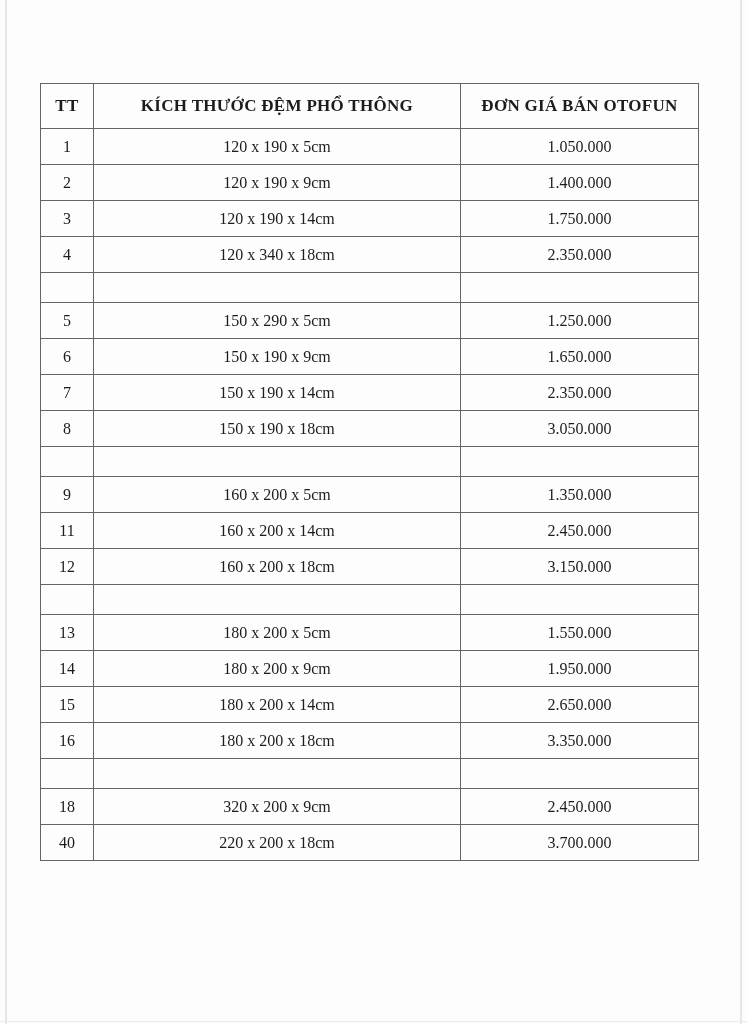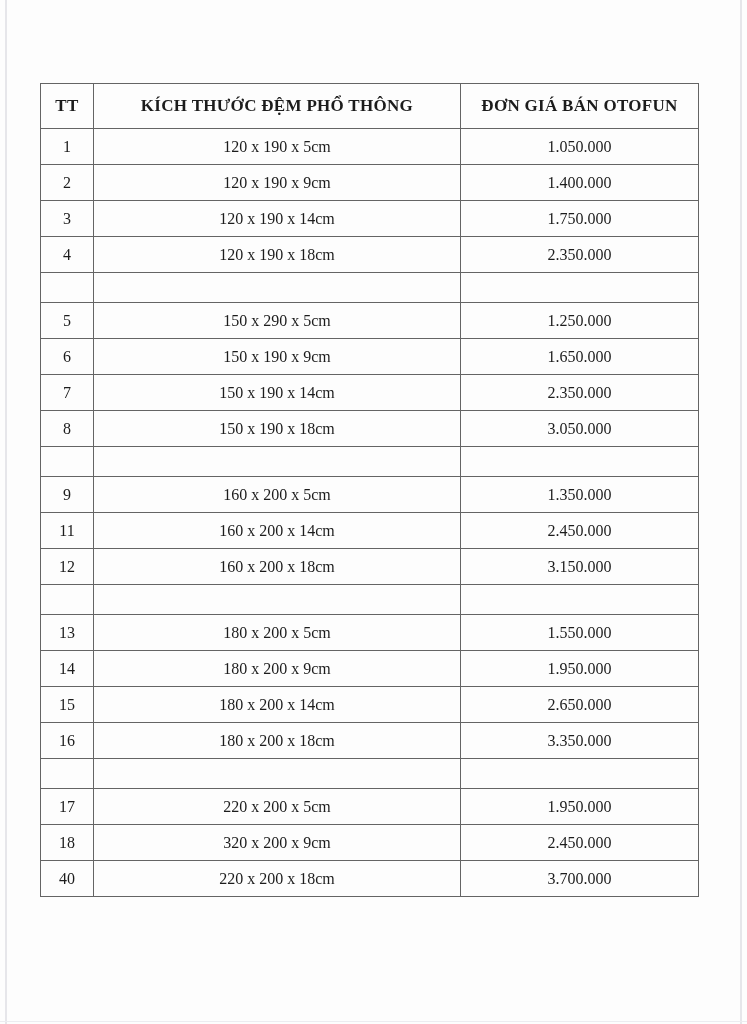--- a/index.html
+++ b/index.html
@@ -101,21 +101,21 @@
           <td>120 x 190 x 9cm</td>
           <td>1.400.000</td>
         </tr>
         <tr>
           <td>3</td>
           <td>120 x 190 x 14cm</td>
           <td>1.750.000</td>
         </tr>
         <tr>
           <td>4</td>
-          <td>120 x 190 x 18cm</td>
+          <td>120 x 340 x 18cm</td>
           <td>2.350.000</td>
         </tr>
         <tr class="sep">
           <td></td>
           <td></td>
           <td></td>
         </tr>
         <tr>
           <td>5</td>
           <td>150 x 290 x 5cm</td>
@@ -178,25 +178,20 @@
         </tr>
         <tr>
           <td>16</td>
           <td>180 x 200 x 18cm</td>
           <td>3.350.000</td>
         </tr>
         <tr class="sep">
           <td></td>
           <td></td>
           <td></td>
-        </tr>
-        <tr>
-          <td>17</td>
-          <td>220 x 200 x 5cm</td>
-          <td>1.950.000</td>
         </tr>
         <tr>
           <td>18</td>
           <td>320 x 200 x 9cm</td>
           <td>2.450.000</td>
         </tr>
         <tr>
           <td>40</td>
           <td>220 x 200 x 18cm</td>
           <td>3.700.000</td>

